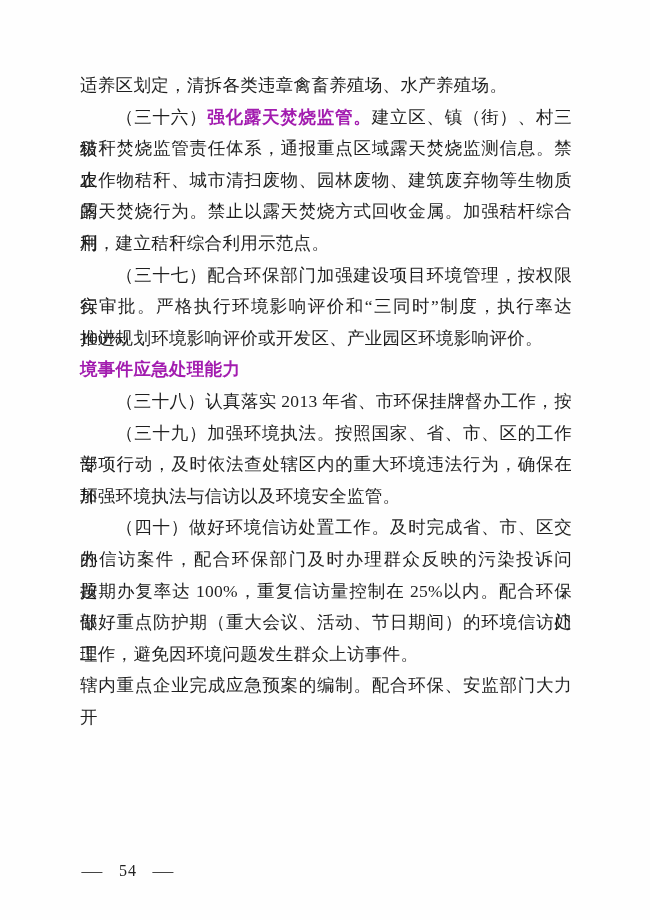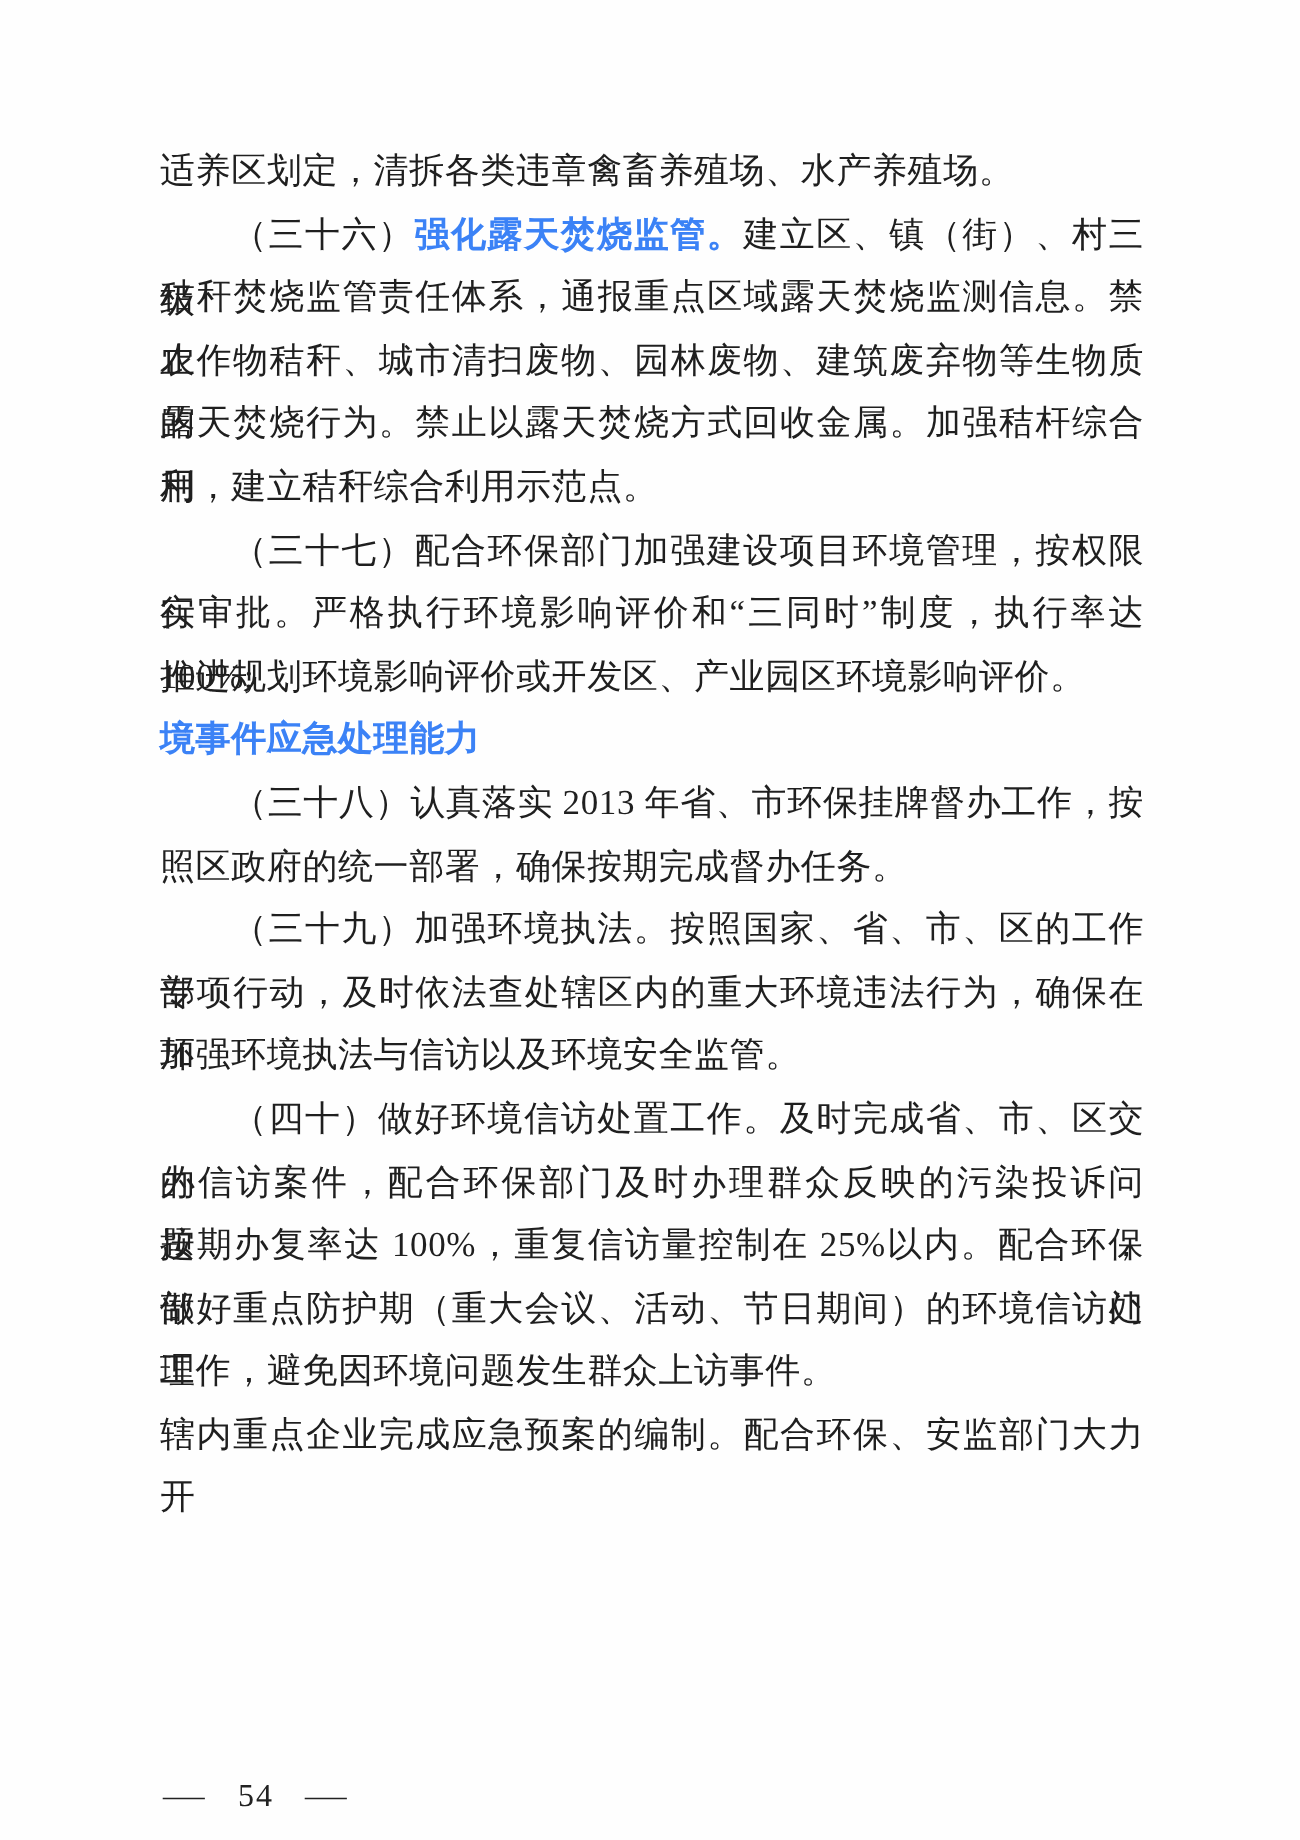--- a/index.html
+++ b/index.html
@@ -33,26 +33,26 @@
   .line.fill {
     text-align: justify;
     text-align-last: justify;
   }
   .line.indent {
     text-indent: 36px;
   }
   .bold {
     font-weight: 700;
     font-family: Liberation Mono, monospace;
-    color: #3b82f6;
+    color: #a21caf;
   }
   .footer {
     position: absolute;
     left: 84px;
-    top: 890px;
+    top: 862px;
     font-size: 16px;
     color: #222222;
     letter-spacing: 1px;
   }
   .footer span {
     display: inline-block;
   }
   .footer .dash {
     transform: scaleX(1.3);
   }
@@ -70,21 +70,20 @@
         <div class="line indent fill"><span>（三十六）</span><span class="bold">强化露天焚烧监管。</span><span>建立区、镇（街）、村三级</span></div>
         <div class="line fill"><span>秸秆焚烧监管责任体系，通报重点区域露天焚烧监测信息。禁止</span></div>
         <div class="line fill"><span>农作物秸秆、城市清扫废物、园林废物、建筑废弃物等生物质的</span></div>
         <div class="line fill"><span>露天焚烧行为。禁止以露天焚烧方式回收金属。加强秸杆综合利</span></div>
         <div class="line"><span>用，建立秸秆综合利用示范点。</span></div>
         <div class="line indent fill"><span>（三十七）配合环保部门加强建设项目环境管理，按权限实</span></div>
         <div class="line fill"><span>行审批。严格执行环境影响评价和“三同时”制度，执行率达 100%;</span></div>
         <div class="line"><span>推进规划环境影响评价或开发区、产业园区环境影响评价。</span></div>
         <div class="line"><span class="bold">境事件应急处理能力</span></div>
         <div class="line indent fill"><span>（三十八）认真落实 2013 年省、市环保挂牌督办工作，按</span></div>
-        <div class="line"><span>照区政府的统一部署，确保按期完成督办任务。</span></div>
         <div class="line indent fill"><span>（三十九）加强环境执法。按照国家、省、市、区的工作部</span></div>
         <div class="line fill"><span>专项行动，及时依法查处辖区内的重大环境违法行为，确保在环</span></div>
         <div class="line"><span>加强环境执法与信访以及环境安全监管。</span></div>
         <div class="line indent fill"><span>（四十）做好环境信访处置工作。及时完成省、市、区交办</span></div>
         <div class="line fill"><span>的信访案件，配合环保部门及时办理群众反映的污染投诉问题，</span></div>
         <div class="line fill"><span>按期办复率达 100%，重复信访量控制在 25%以内。配合环保部门</span></div>
         <div class="line fill"><span>做好重点防护期（重大会议、活动、节日期间）的环境信访处理</span></div>
         <div class="line"><span>工作，避免因环境问题发生群众上访事件。</span></div>
         <div class="line fill"><span>辖内重点企业完成应急预案的编制。配合环保、安监部门大力开</span></div>
       </div>

